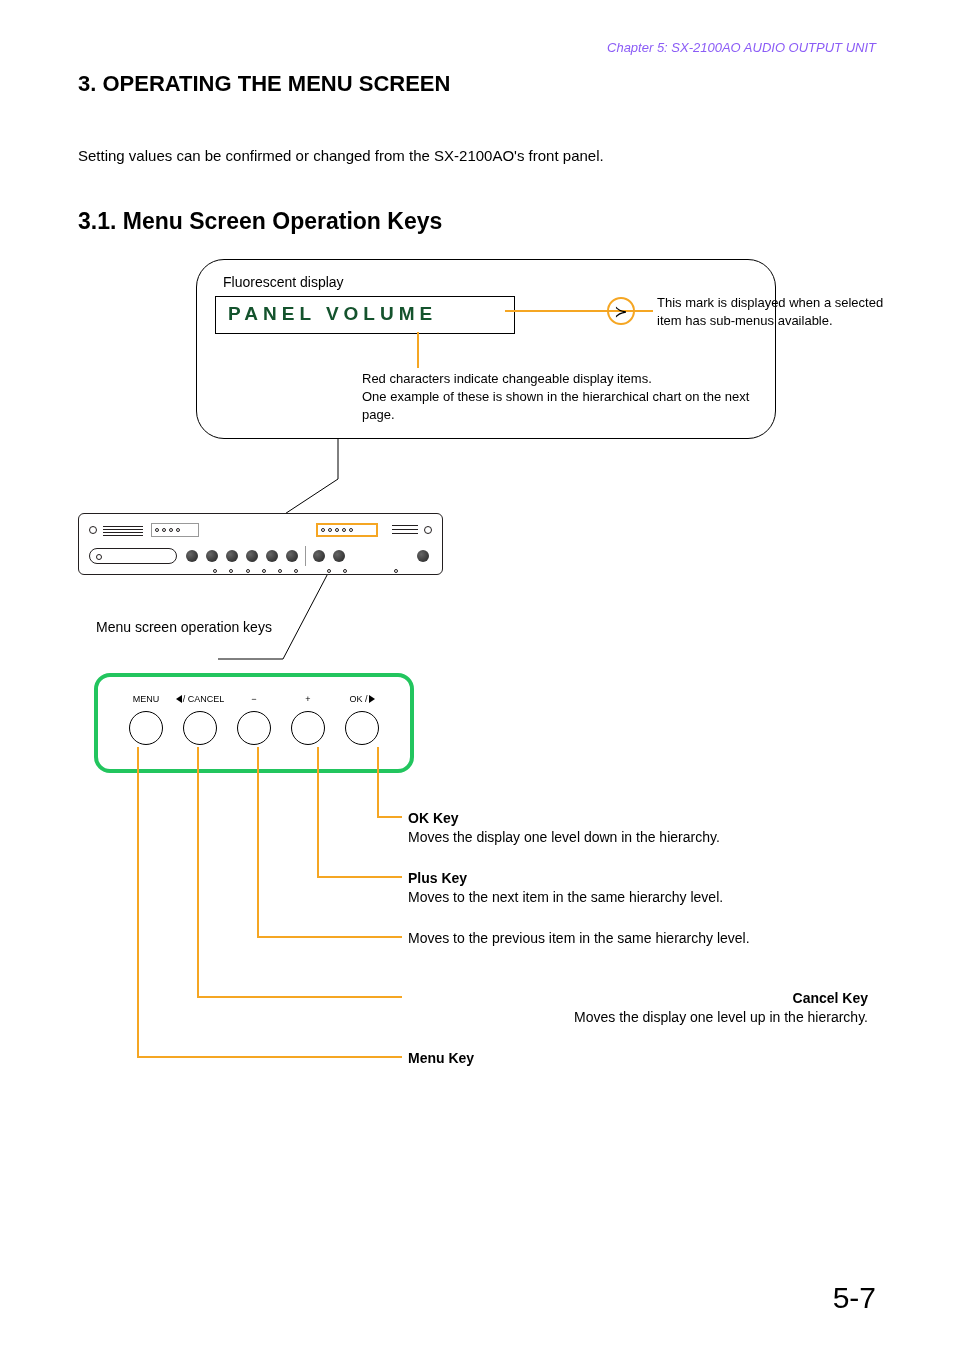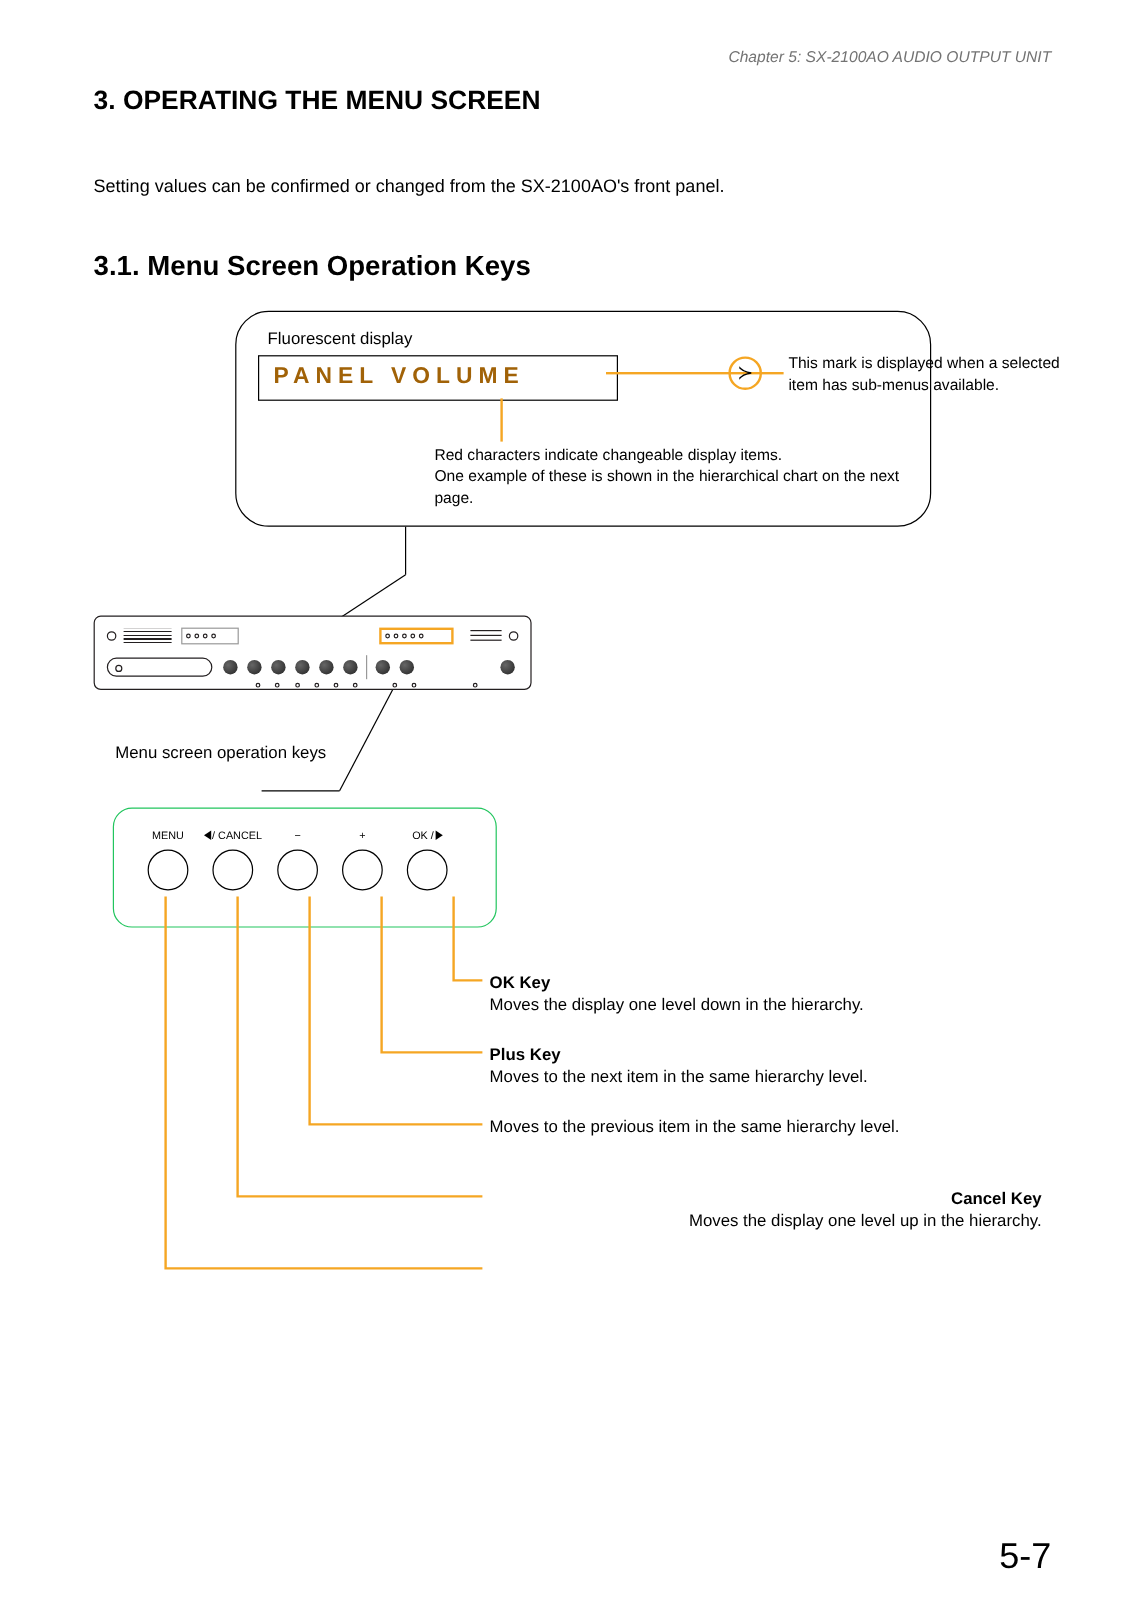--- a/index.html
+++ b/index.html
@@ -11,21 +11,21 @@
     height: 1351px;
     position: relative;
     background: #fff;
   }
   .page {
     padding: 40px 78px 0 78px;
   }
   .chapter-header {
     text-align: right;
     font-style: italic;
-    color: #737373;
+    color: #8b5cf6;
     font-size: 13px;
     margin-bottom: 16px;
   }
   .h1 {
     font-size: 22px;
     font-weight: bold;
     margin: 0 0 50px 0;
   }
   .intro {
     font-size: 15px;
@@ -58,21 +58,21 @@
   }
   .lcd-panel {
     border: 1px solid #000;
     width: 300px;
     height: 38px;
     padding: 6px 12px;
     margin-left: 0;
     position: relative;
   }
   .lcd-text {
-    color: #a16207;
+    color: #14532d;
     font-weight: bold;
     font-size: 19px;
     letter-spacing: 5px;
     font-family: Arial, sans-serif;
   }
   .mark-circle {
     border: 2px solid #f5a623;
     border-radius: 50%;
     width: 28px;
     height: 28px;
@@ -212,25 +212,25 @@
     top: 360px;
     font-size: 14px;
   }
   
   .keys-box {
     position: absolute;
     left: 16px;
     top: 414px;
     width: 320px;
     height: 100px;
-    border: 1px solid #22c55e;
+    border: 4px solid #22c55e;
     border-radius: 16px;
     padding: 14px 18px 0 18px;
     display: flex;
-    justify-content: flex-start;
+    justify-content: center;
   }
   .key-col {
     display: flex;
     flex-direction: column;
     align-items: center;
     width: 54px;
   }
   .key-lbl {
     font-size: 9px;
     height: 16px;
@@ -432,18 +432,19 @@
       <span>Moves to the next item in the same hierarchy level.</span>
     </div>
     <div class="key-desc minus">
       <span>Moves to the previous item in the same hierarchy level.</span>
     </div>
     <div class="key-desc cancel">
       <b>Cancel Key</b>
       <span>Moves the display one level up in the hierarchy.</span>
     </div>
     <div class="key-desc menu">
+      <b>Menu Key</b>
     </div>
 
   </div>
 </div>
 
 <div class="page-num">5-7</div>
 
 </body></html>

